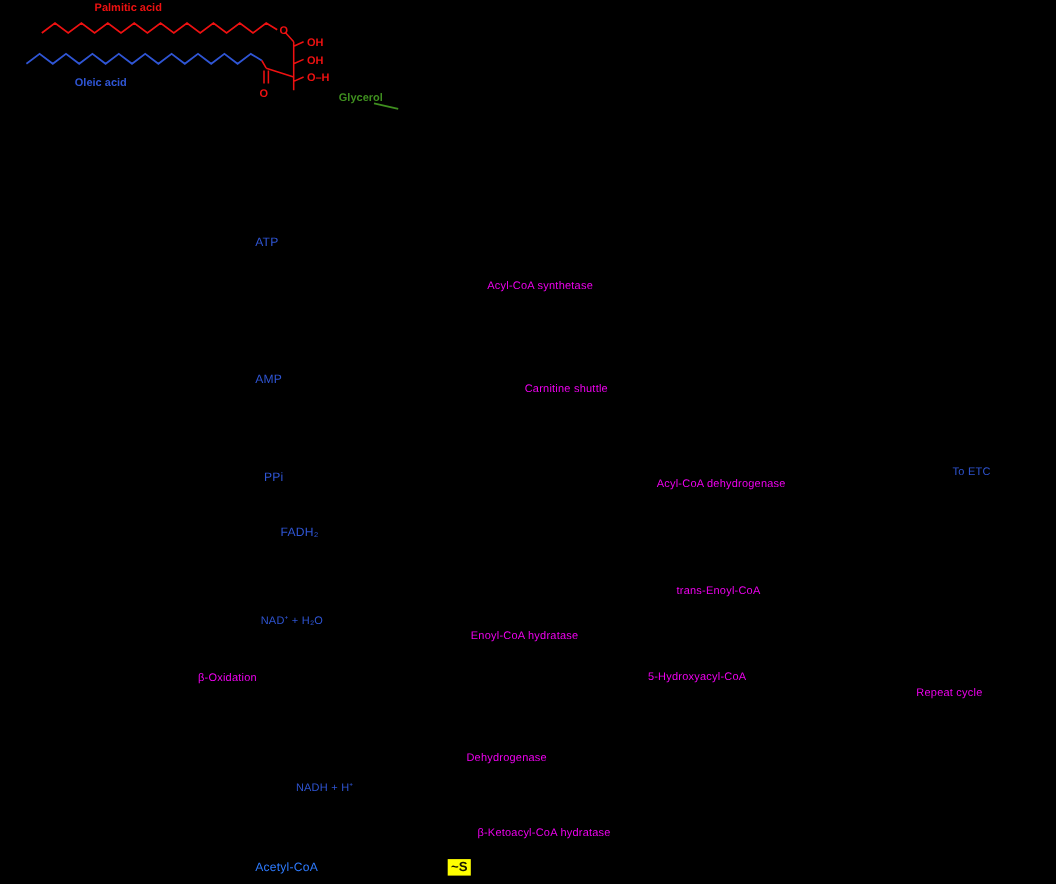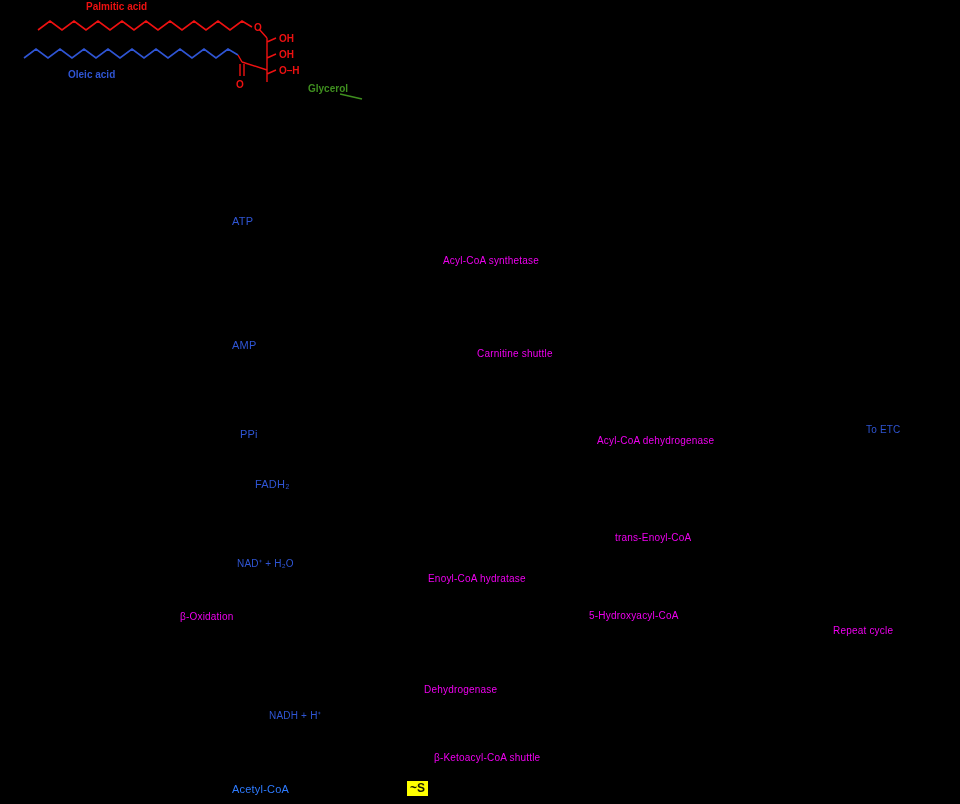--- a/index.html
+++ b/index.html
@@ -64,18 +64,18 @@
   <span class="lbl small" style="left: 866px; top: 424px; color: rgb(47, 85, 212);">To ETC</span>
   <span class="lbl" style="left: 233px; top: 478px; color: rgb(47, 85, 212); padding-left: 22px;">FADH₂</span>
   <span class="lbl small" style="left: 615px; top: 532px; color: rgb(240, 0, 240);">trans-Enoyl-CoA</span>
   <span class="lbl small" style="left: 237px; top: 556px; color: rgb(47, 85, 212);">NAD⁺ + H₂O</span>
   <span class="lbl small" style="left: 428px; top: 573px; color: rgb(240, 0, 240);">Enoyl-CoA hydratase</span>
   <span class="lbl small" style="left: 589px; top: 610px; color: rgb(240, 0, 240);">5-Hydroxyacyl-CoA</span>
   <span class="lbl small" style="left: 180px; top: 611px; color: rgb(240, 0, 240);">β-Oxidation</span>
   <span class="lbl small" style="left: 833px; top: 625px; color: rgb(240, 0, 240);">Repeat cycle</span>
   <span class="lbl small" style="left: 424px; top: 684px; color: rgb(240, 0, 240);">Dehydrogenase</span>
   <span class="lbl small" style="left: 237px; top: 708px; color: rgb(47, 85, 212); margin-left: 32px;">NADH + H⁺</span>
-  <span class="lbl small" style="left: 434px; top: 752px; color: rgb(240, 0, 240);">β-Ketoacyl-CoA shuttle</span>
+  <span class="lbl small" style="left: 434px; top: 752px; color: rgb(240, 0, 240);">β-Ketoacyl-CoA hydratase</span>
   <span class="lbl" style="left: 232px; top: 783px; color: rgb(46, 123, 255);">Acetyl-CoA</span>
 
   <span class="badge" style="left: 407px; top: 781px; background: rgb(255, 255, 0); color: rgb(26, 26, 0);">~S</span>
 
 </div>
 
 </body></html>

